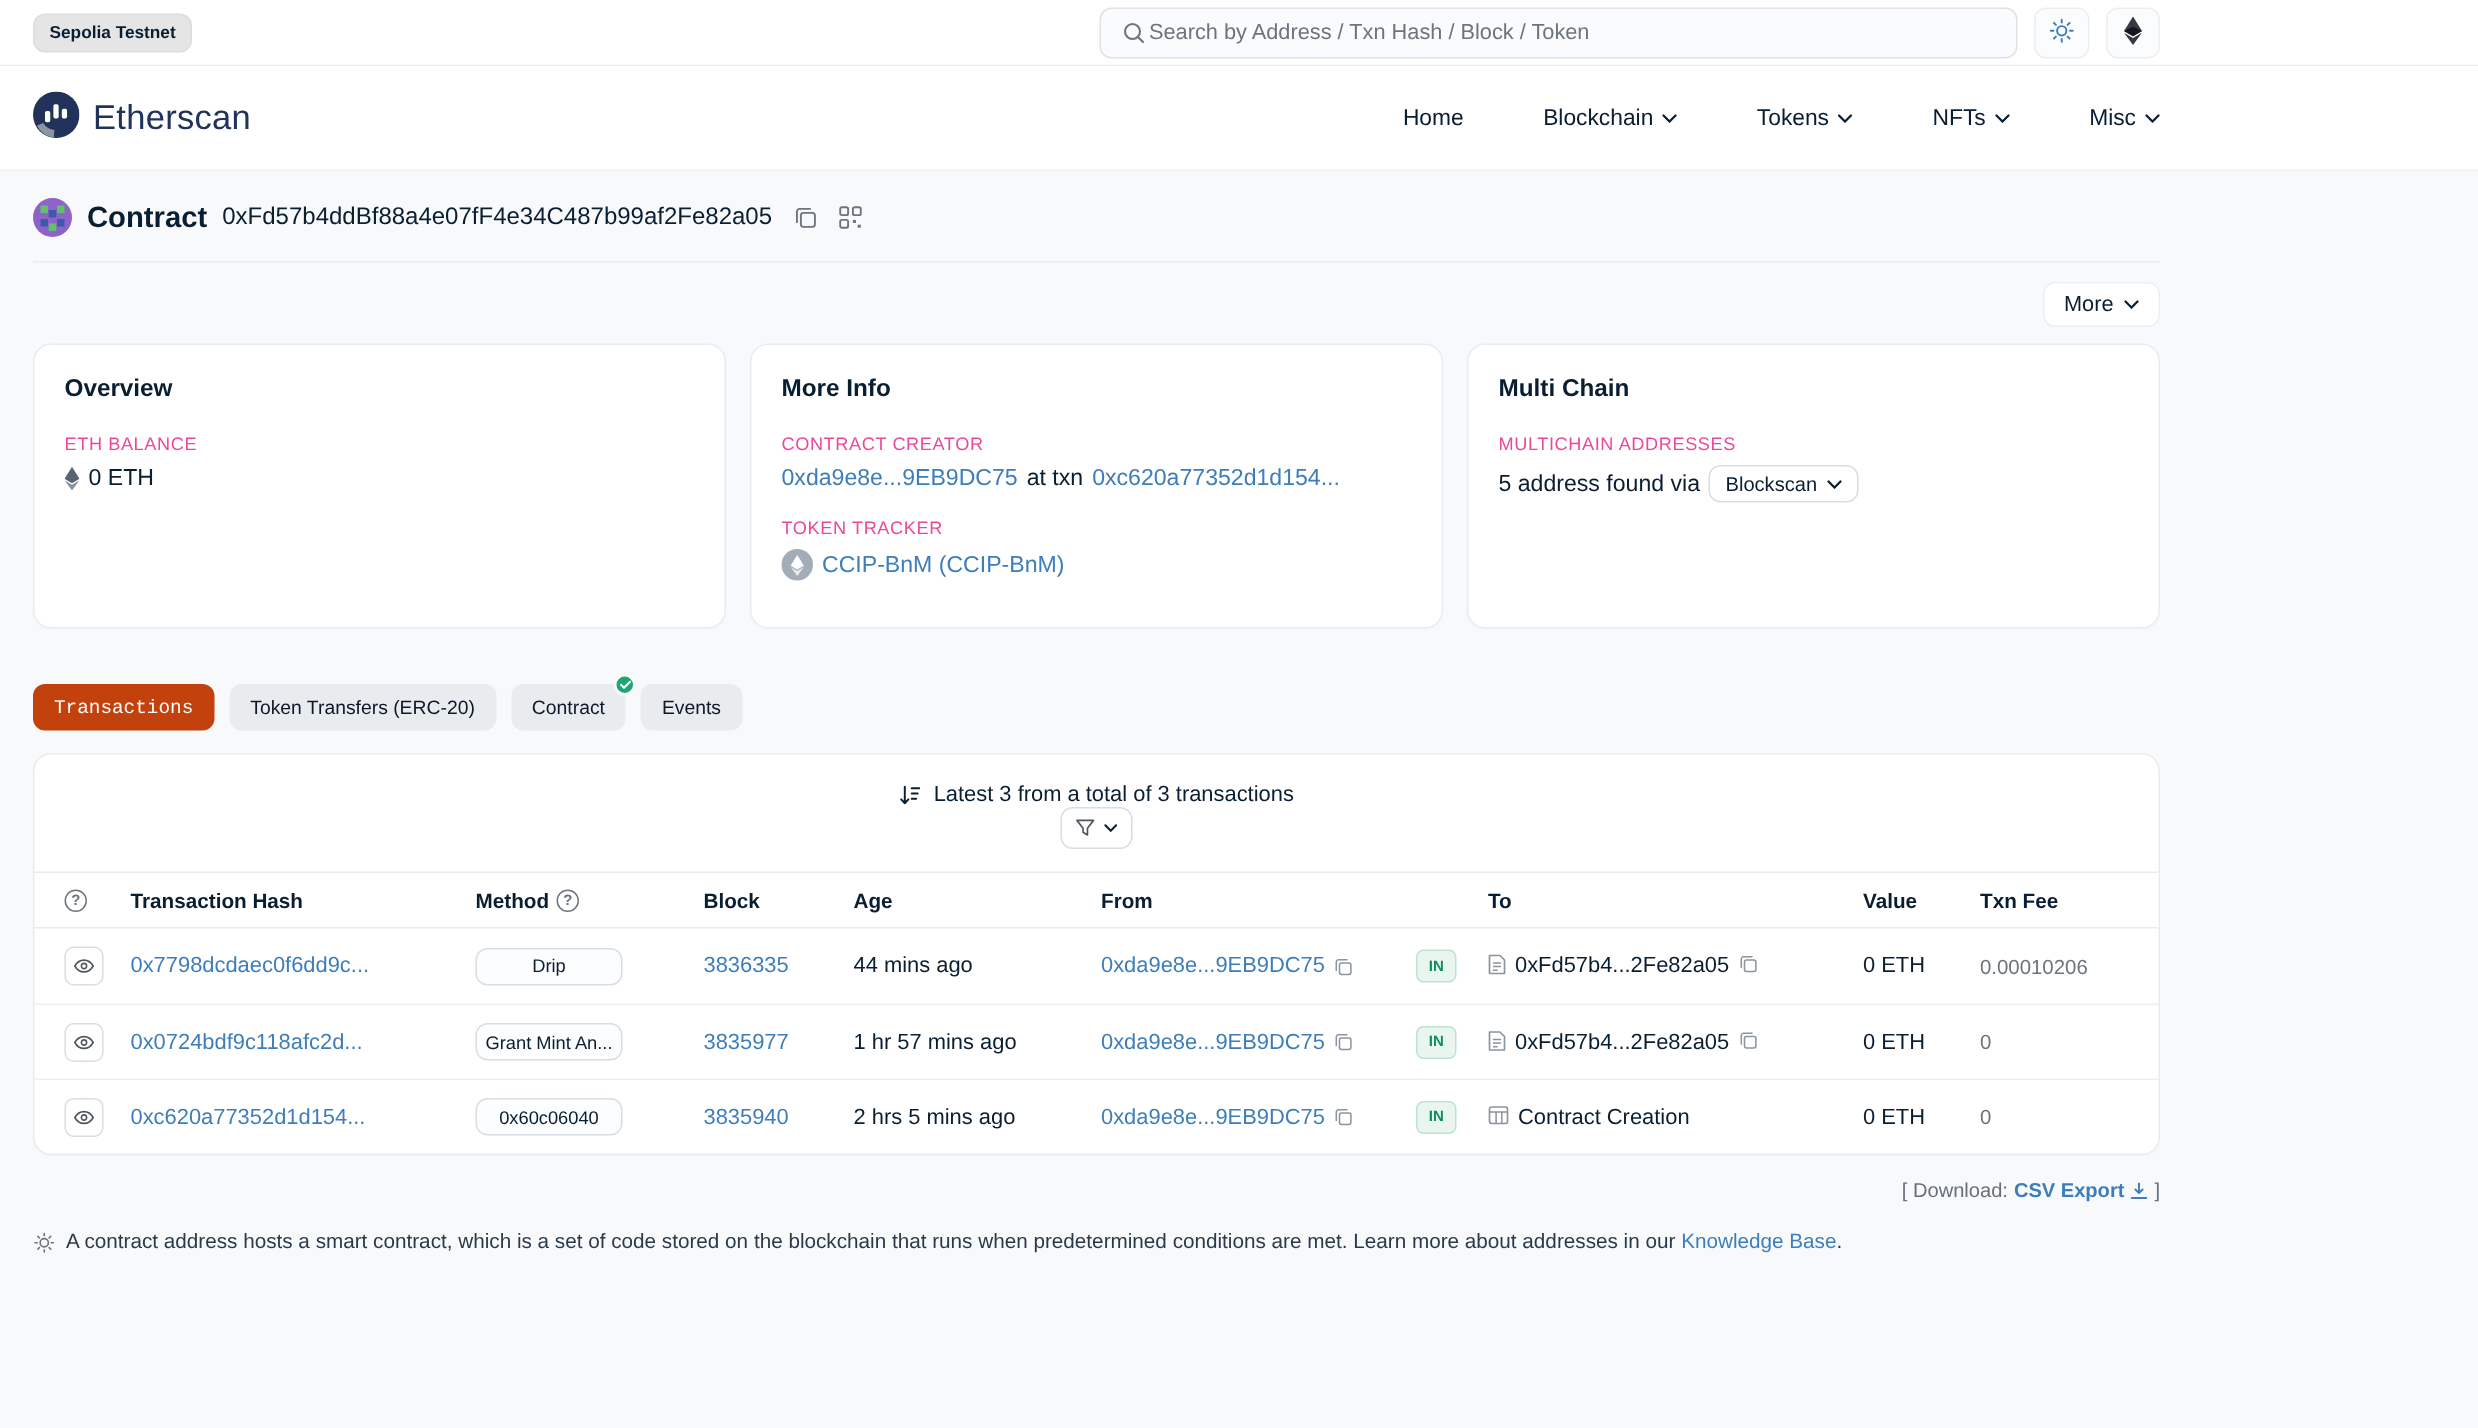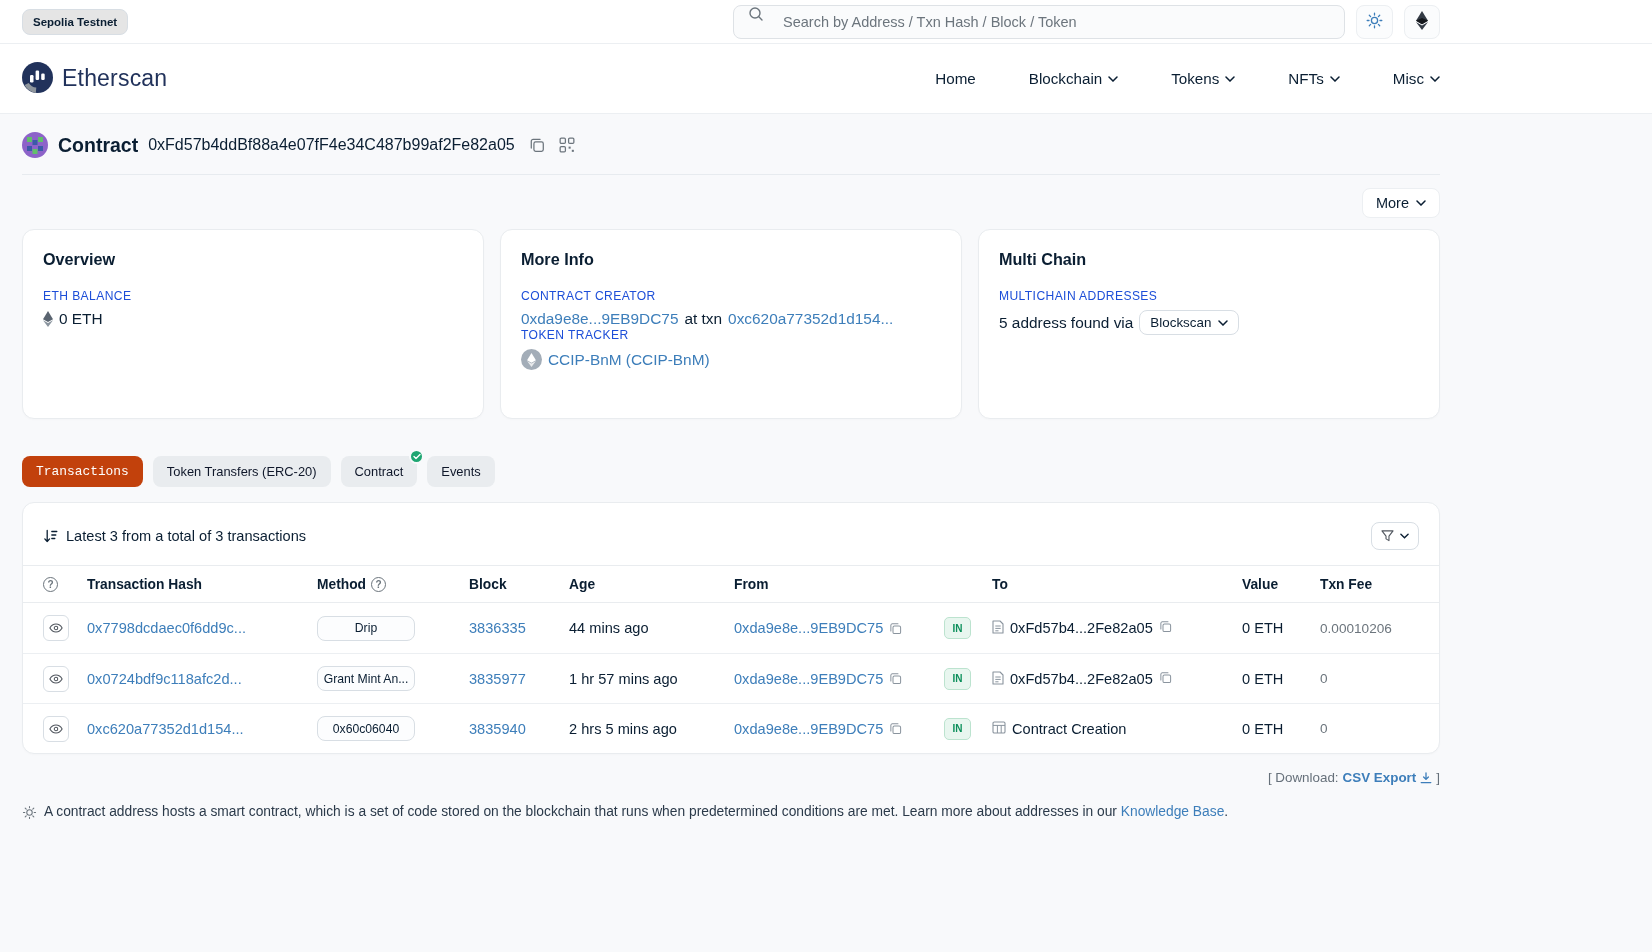--- a/index.html
+++ b/index.html
@@ -18,21 +18,21 @@
     display:flex; align-items:center; padding:0 0 0 22px;
   }
   .topbar-inner { width:1418px; display:flex; align-items:center; }
   .network-badge {
     border:1px solid #d8dee4; border-radius:8px; background:#e5e5e5;
     font-size:11.5px; font-weight:700; padding:6px 10px; color:#0a1e32; cursor:pointer;
   }
   .topbar-spacer { flex:1; }
   .searchbox {
     width:612px; height:34px; border:1px solid #dee2e6; border-radius:8px;
-    background:#fafbfc; display:flex; padding:0 10px; gap:17px;
+    background:#fafbfc; display:flex; align-items:center; padding:0 10px; gap:0;
   }
   .searchbox input {
     border:0; outline:0; background:transparent; flex:1;
     font-family:"Liberation Sans", sans-serif; font-size:14.5px; color:#0a1e32;
   }
   .searchbox input::placeholder { color:#6c757d; }
   .icon-btn {
     height:34px; min-width:36px; margin-left:11px; border:1px solid #eceff2;
     border-radius:8px; background:#fbfcfd; display:flex; align-items:center;
     justify-content:center; cursor:pointer; padding:0 9px;
@@ -70,24 +70,24 @@
     display:flex; align-items:center; gap:7px; font-size:14.5px; cursor:pointer; color:#0a1e32;
   }
 
   .cards { display:grid; grid-template-columns:1fr 1fr 1fr; gap:16px; margin-top:11px; }
   .card {
     background:#fff; border:1px solid #e9ecef; border-radius:12px;
     height:190px; padding:20px; box-shadow:0 1px 2px rgba(0,0,0,.02);
   }
   .card-title { font-size:16.2px; font-weight:700; margin-bottom:20px; }
   .card-label {
-    font-size:12.1px; color:#1d4ed8; letter-spacing:.4px; margin-bottom:7px; font-weight:400;
+    font-size:12.1px; color:#ec4899; letter-spacing:.4px; margin-bottom:7px; font-weight:400;
   }
   .card-value { font-size:15.4px; display:flex; align-items:center; gap:6px; flex-wrap:wrap; }
-  .card-section + .card-section { }
+  .card-section + .card-section { margin-top:17px; }
   .token-icon {
     width:21px; height:21px; border-radius:50%; background:#a3adb8;
     display:inline-flex; align-items:center; justify-content:center; color:#fff;
   }
   .provider-btn {
     border:1px solid #d8dee4; border-radius:8px; background:#fff; padding:4px 10px;
     font-size:13.4px; display:inline-flex; align-items:center; gap:7px; cursor:pointer; color:#0a1e32;
   }
 
   
@@ -100,21 +100,21 @@
   .verified-badge {
     position:absolute; top:-7px; right:-7px; width:15px; height:15px; border-radius:50%;
     background:#1ea672; border:2px solid #f8f9fb; display:flex; align-items:center; justify-content:center;
   }
 
   
   .panel {
     background:#fff; border:1px solid #e9ecef; border-radius:12px; margin-top:15px;
     box-shadow:0 1px 2px rgba(0,0,0,.02);
   }
-  .panel-head { display:flex; align-items:center; justify-content:space-between; padding:19px 20px 15px; }
+  .panel-head { display:flex; align-items:center; justify-content:space-between; padding:19px 20px 15px;flex-direction:column; }
   .summary { display:flex; align-items:center; gap:8px; font-size:14.6px; color:#0a1e32; }
   .filter-btn {
     border:1px solid #d8dee4; border-radius:8px; background:#fff; height:28px; padding:0 9px;
     display:flex; align-items:center; gap:6px; cursor:pointer; color:#50565e;
   }
 
   .trow {
     display:grid;
     grid-template-columns:44px 230px 152px 100px 165px 210px 48px 250px 78px 99px;
     align-items:center; padding:0 20px;

